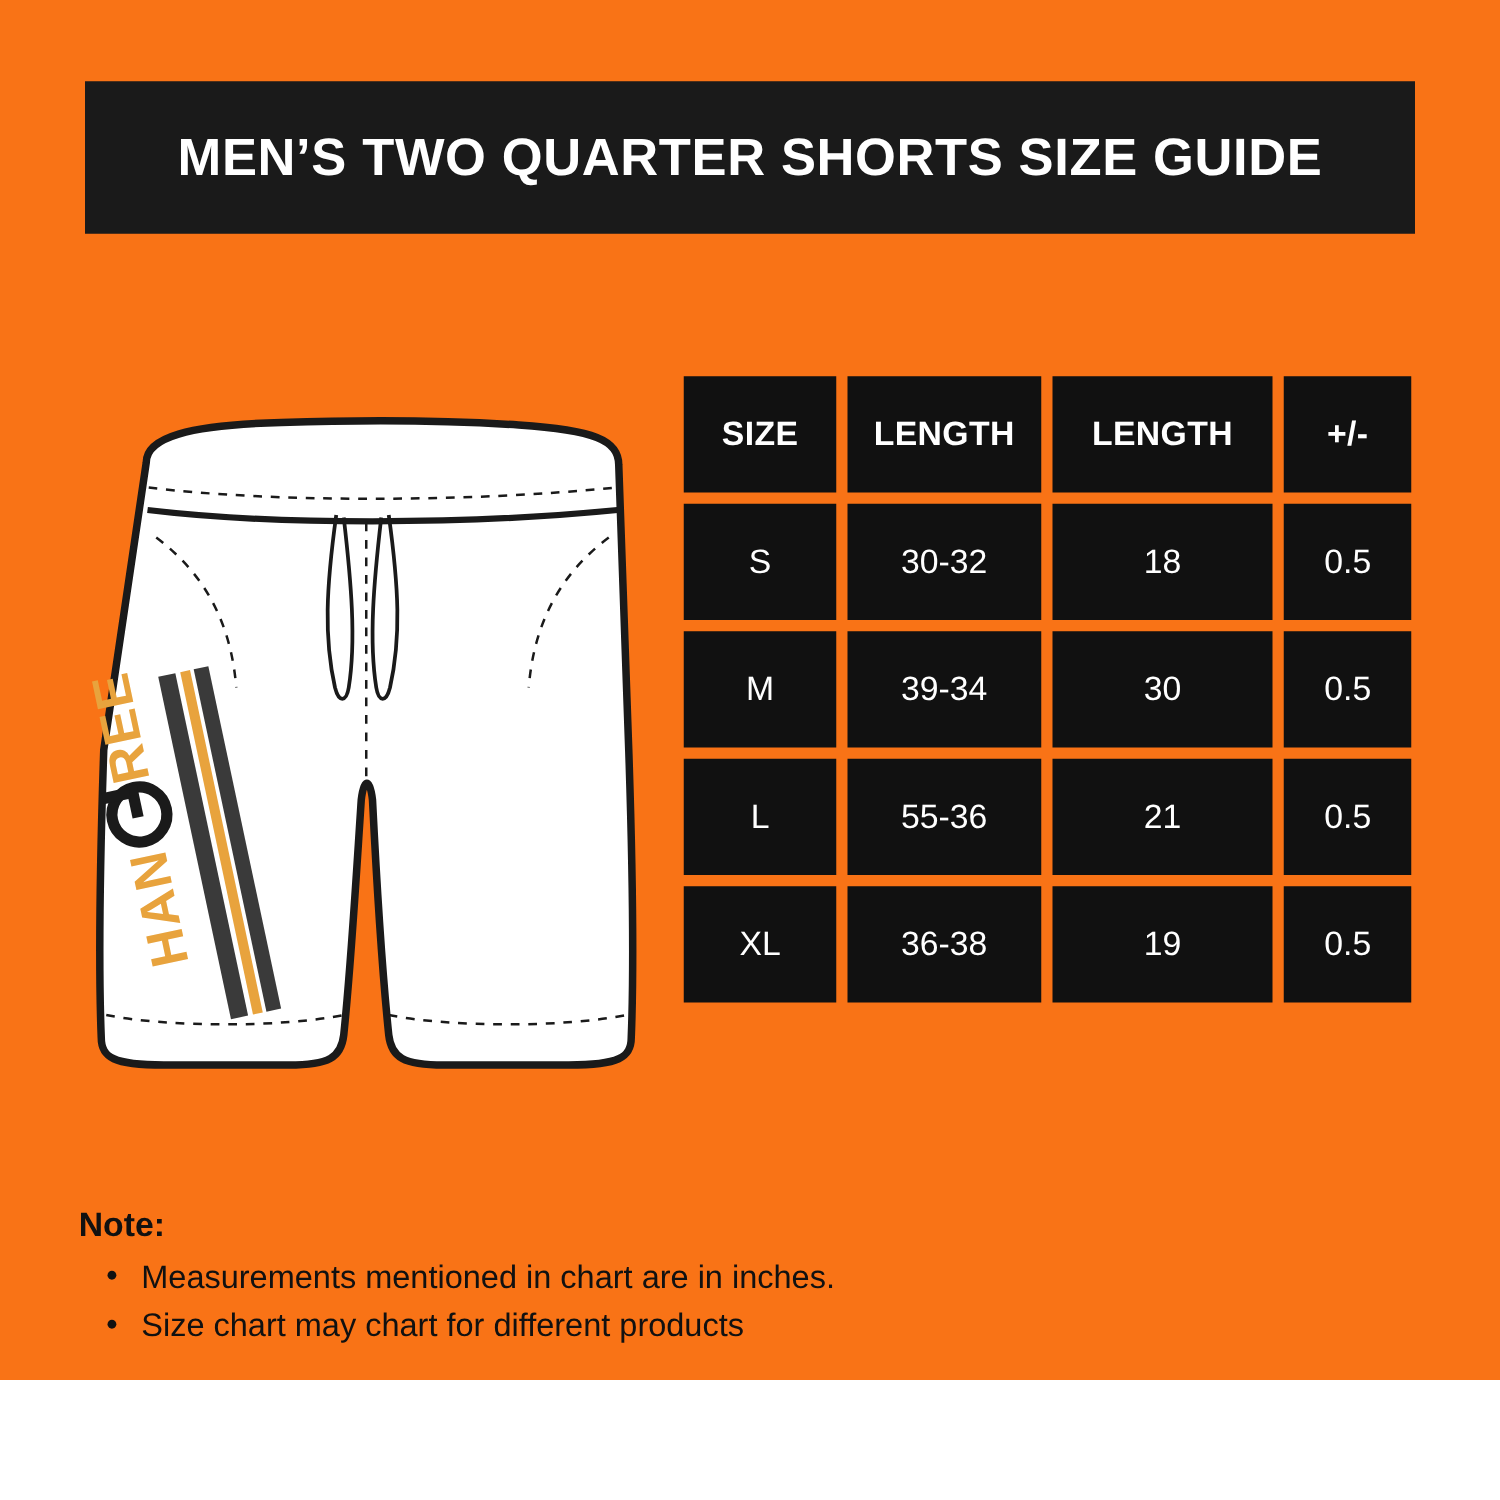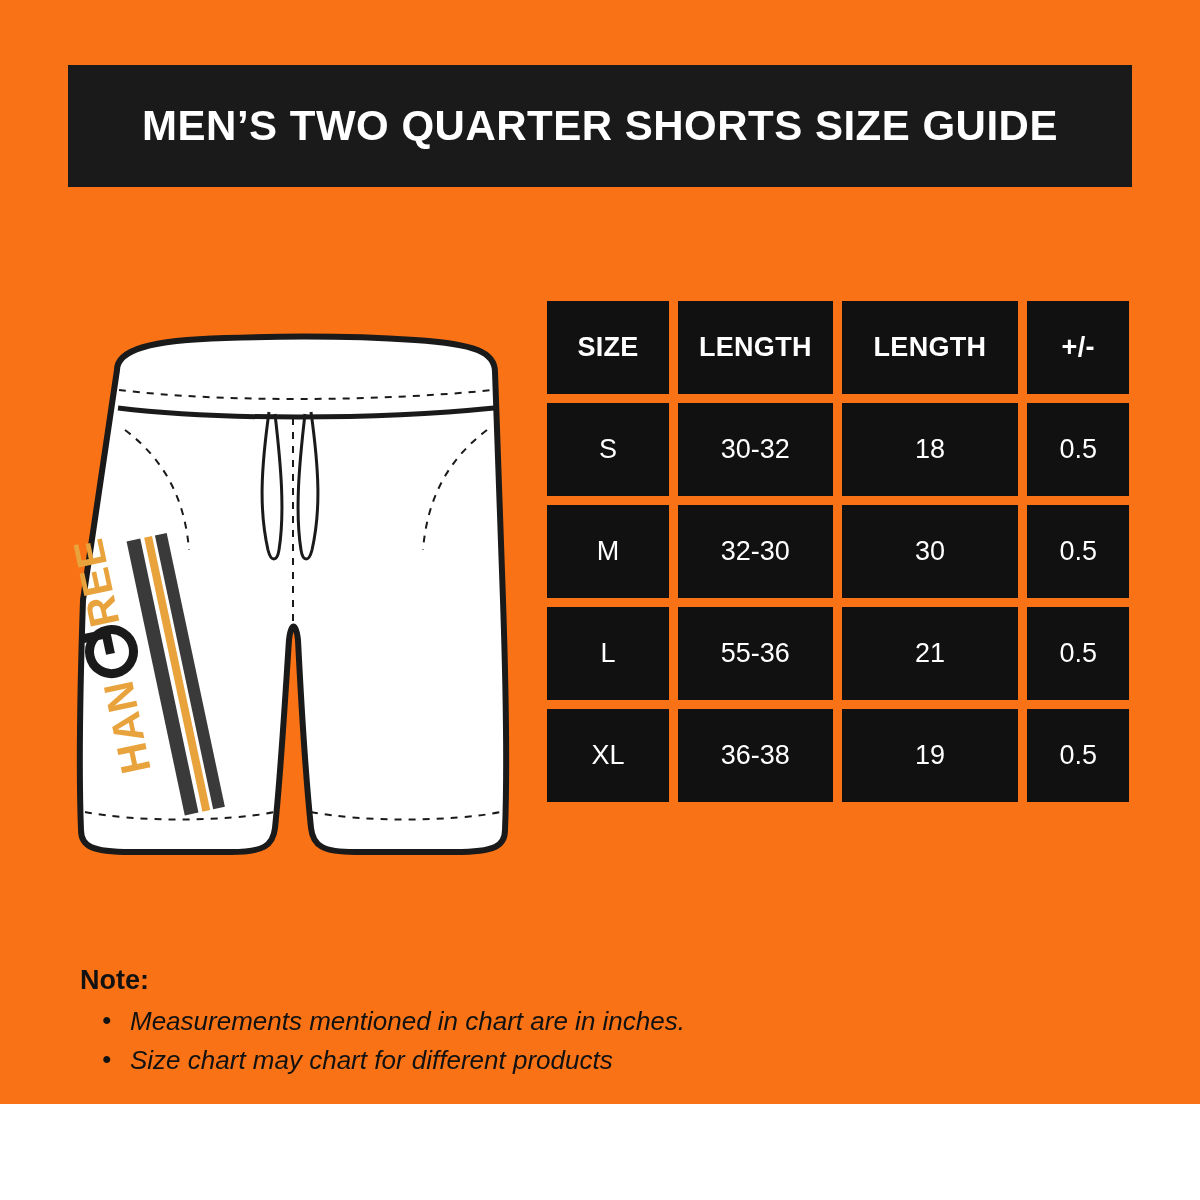--- a/index.html
+++ b/index.html
@@ -68,40 +68,39 @@
   }
   .size-table td.bold-cell { font-weight: normal; }
   .col-size   { width: 130px; }
   .col-waist  { width: 160px; }
   .col-length { width: 185px; }
   .col-tol    { width: 110px; }
 
   
   .notes {
     position: absolute;
-    left: 80px; top: 965px;
+    left: 63px; top: 965px;
     width: 900px;
   }
   .notes .note-head {
     font-size: 27px;
     font-weight: bold;
     margin: 0 0 6px 0;
   }
   .notes .note-head .colon { font-weight: bold; }
   .notes ul {
     margin: 0;
     padding-left: 46px;
     list-style: none;
   }
   .notes li {
     font-size: 26px;
     line-height: 1.5;
     position: relative;
     padding-left: 4px;
-    font-style: italic;
   }
   .notes li::before {
     content: "•";
     position: absolute;
     left: -24px;
     top: -1px;
     font-size: 26px;
   }
 </style>
 </head>
@@ -169,21 +168,21 @@
     </thead>
     <tbody>
       <tr>
         <td>S</td>
         <td class="bold-cell">30-32</td>
         <td>18</td>
         <td class="bold-cell">0.5</td>
       </tr>
       <tr>
         <td>M</td>
-        <td>32-30</td>
+        <td>39-34</td>
         <td class="bold-cell">30</td>
         <td class="bold-cell">0.5</td>
       </tr>
       <tr>
         <td>L</td>
         <td>55-36</td>
         <td class="bold-cell">21</td>
         <td class="bold-cell">0.5</td>
       </tr>
       <tr>

